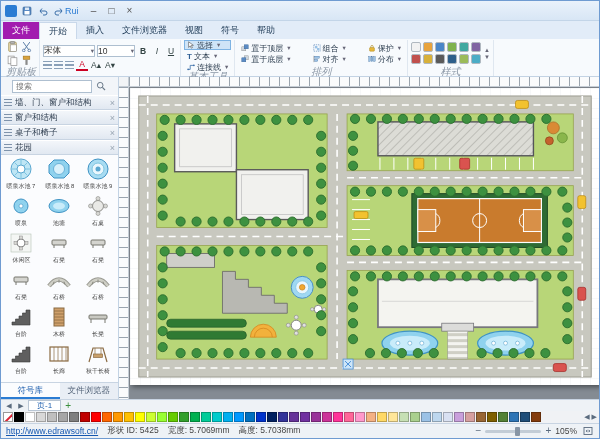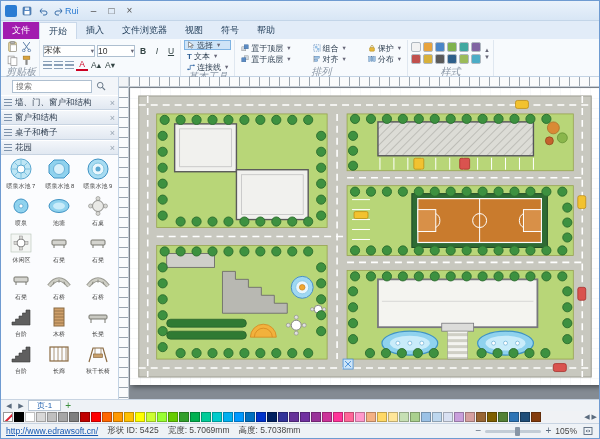--- a/index.html
+++ b/index.html
@@ -509,20 +509,24 @@
           <div class="sym">
             <svg viewBox="0 0 26 24">
               <path d="M4,20 L8,6 H18 L22,20" fill="none" stroke="#8a6a42" stroke-width="1.2"></path>
               <rect x="8.5" y="12" width="9" height="3.5" fill="#c9a06b" stroke="#8a6a42" stroke-width="0.7"></rect>
               <line x1="10" y1="6" x2="10" y2="12" stroke="#8a6a42" stroke-width="0.7"></line>
               <line x1="16" y1="6" x2="16" y2="12" stroke="#8a6a42" stroke-width="0.7"></line>
             </svg>
             <div class="nm">秋千长椅</div>
           </div>
         </div>
+      <div class="side-tabs">
+        <span class="side-tab active">符号库</span>
+        <span class="side-tab">文件浏览器</span>
+      </div>
     </div>
 
     <div class="canvas-wrap">
       <div class="ruler-row">
         <div class="corner"></div>
         <div class="ruler-h"></div>
       </div>
       <div class="canvas-body">
         <div class="ruler-v"></div>
         <div class="drawing">

